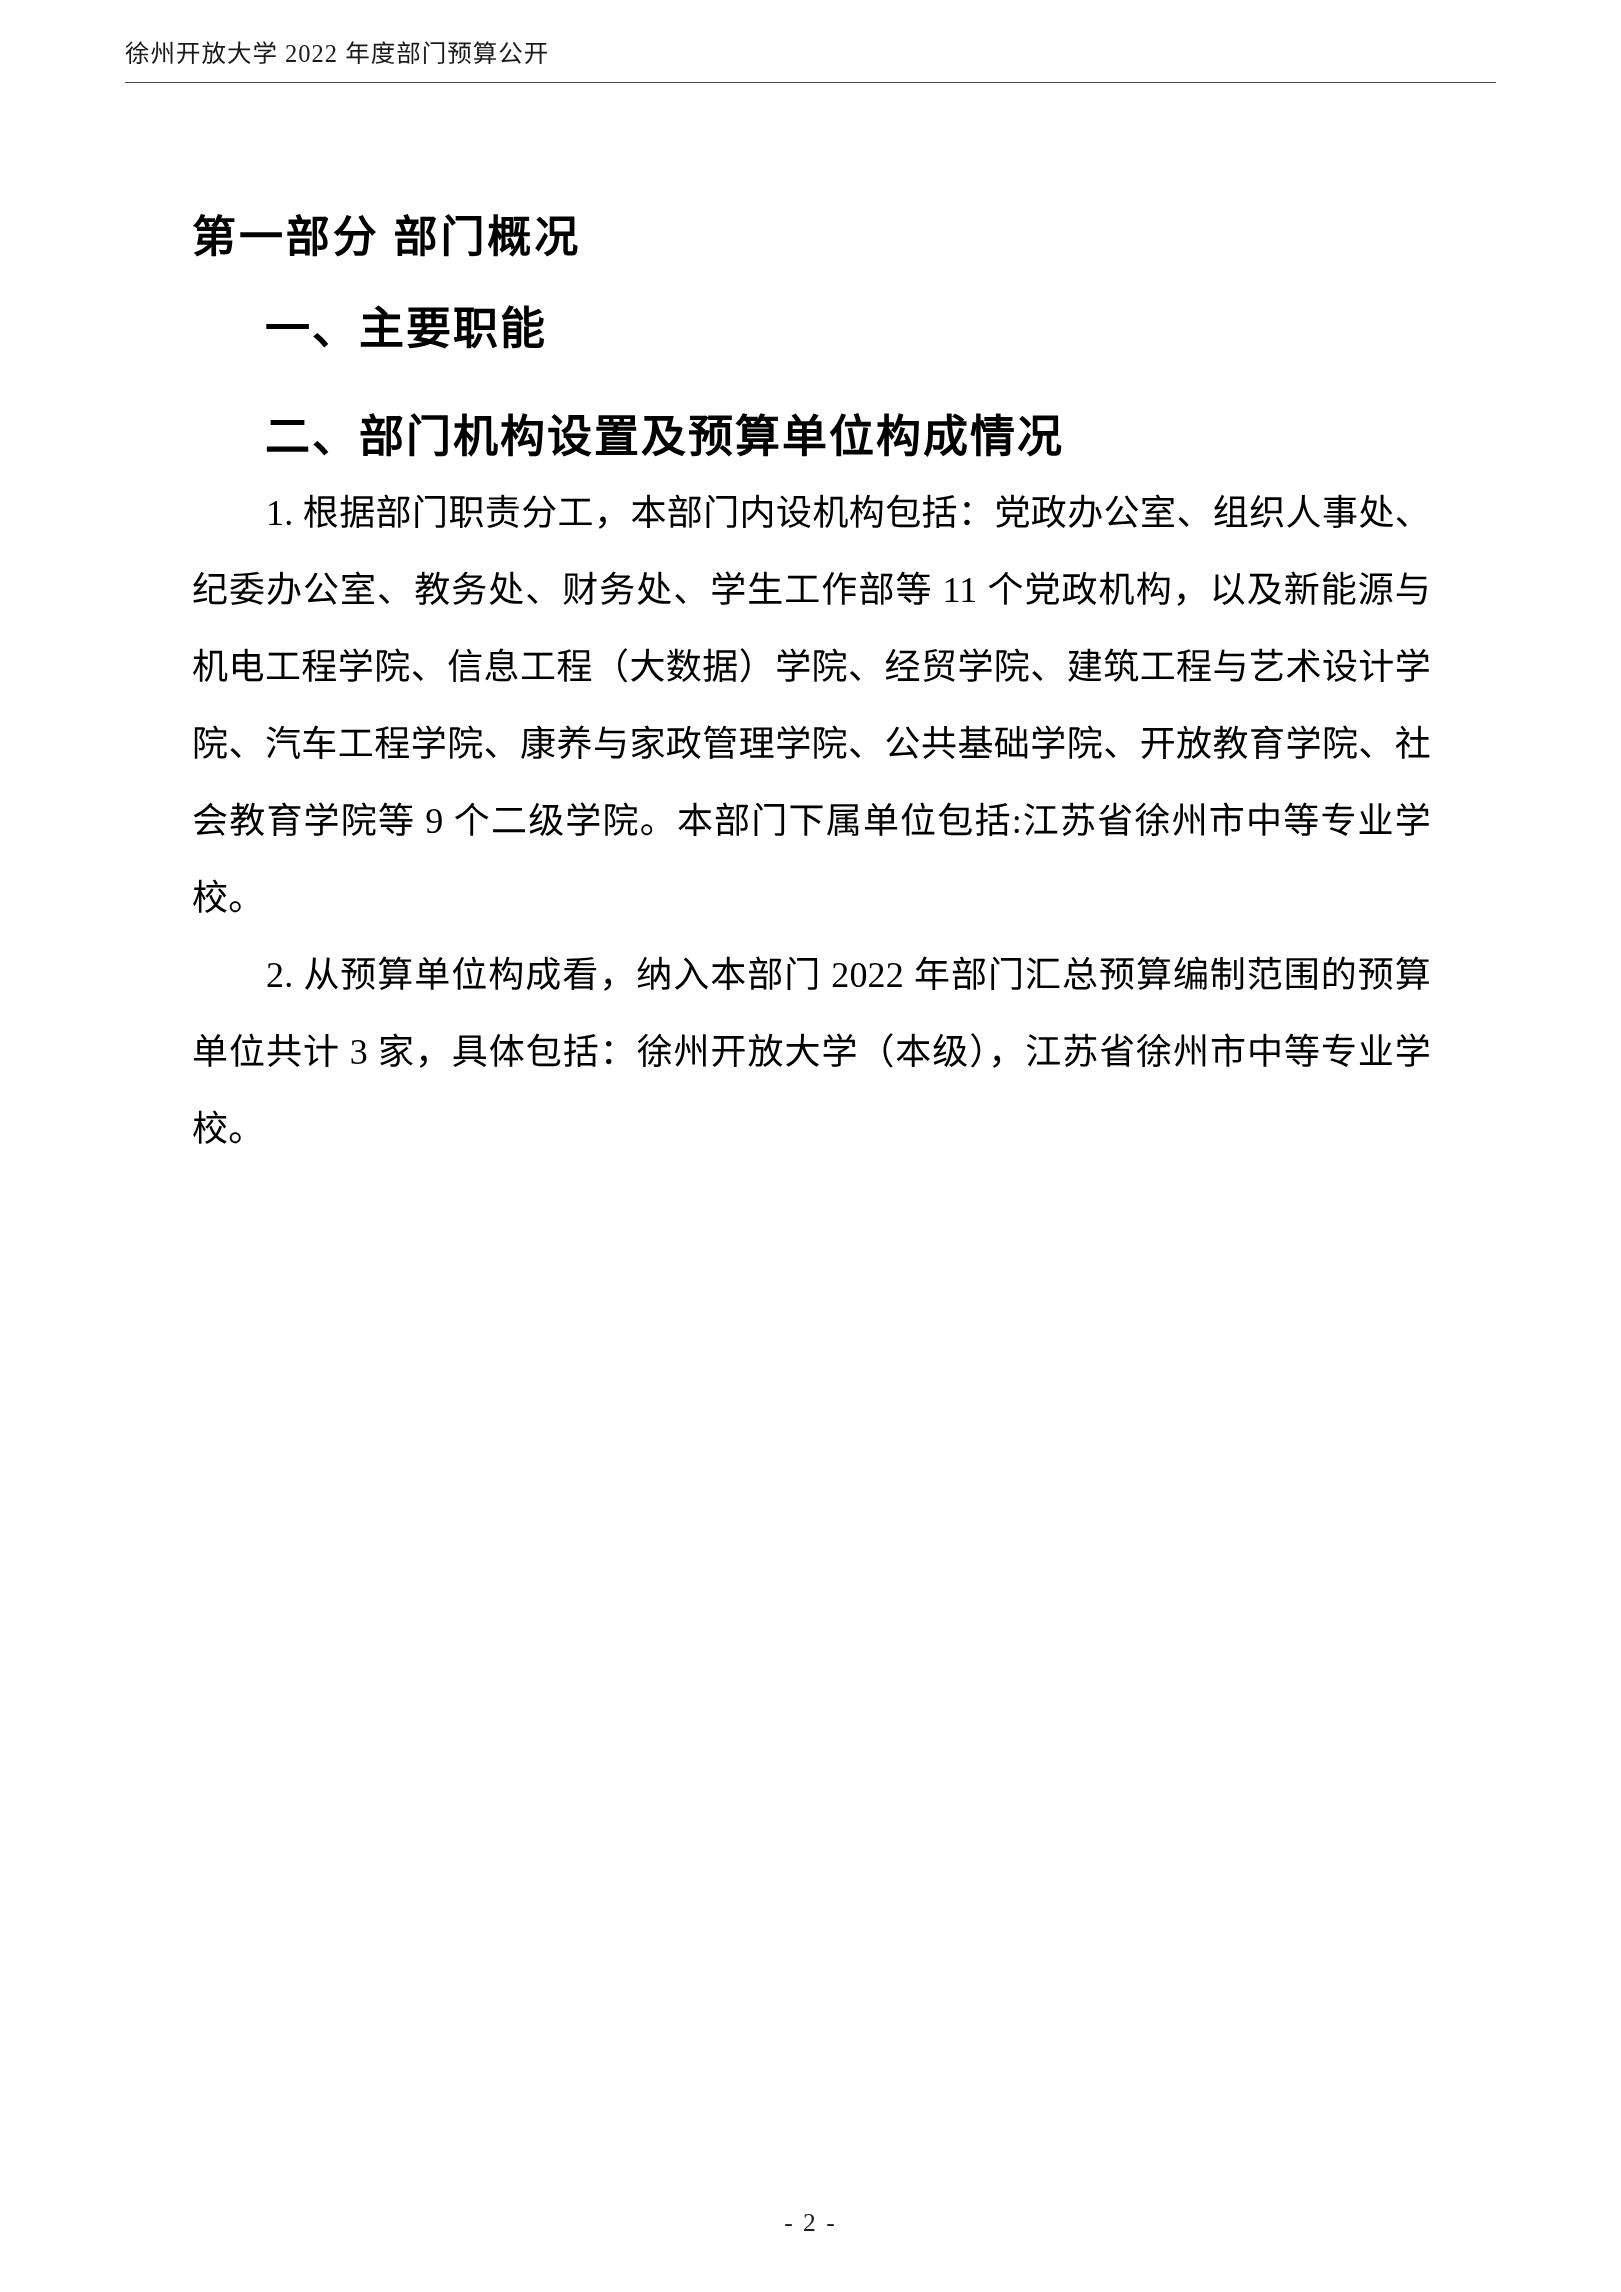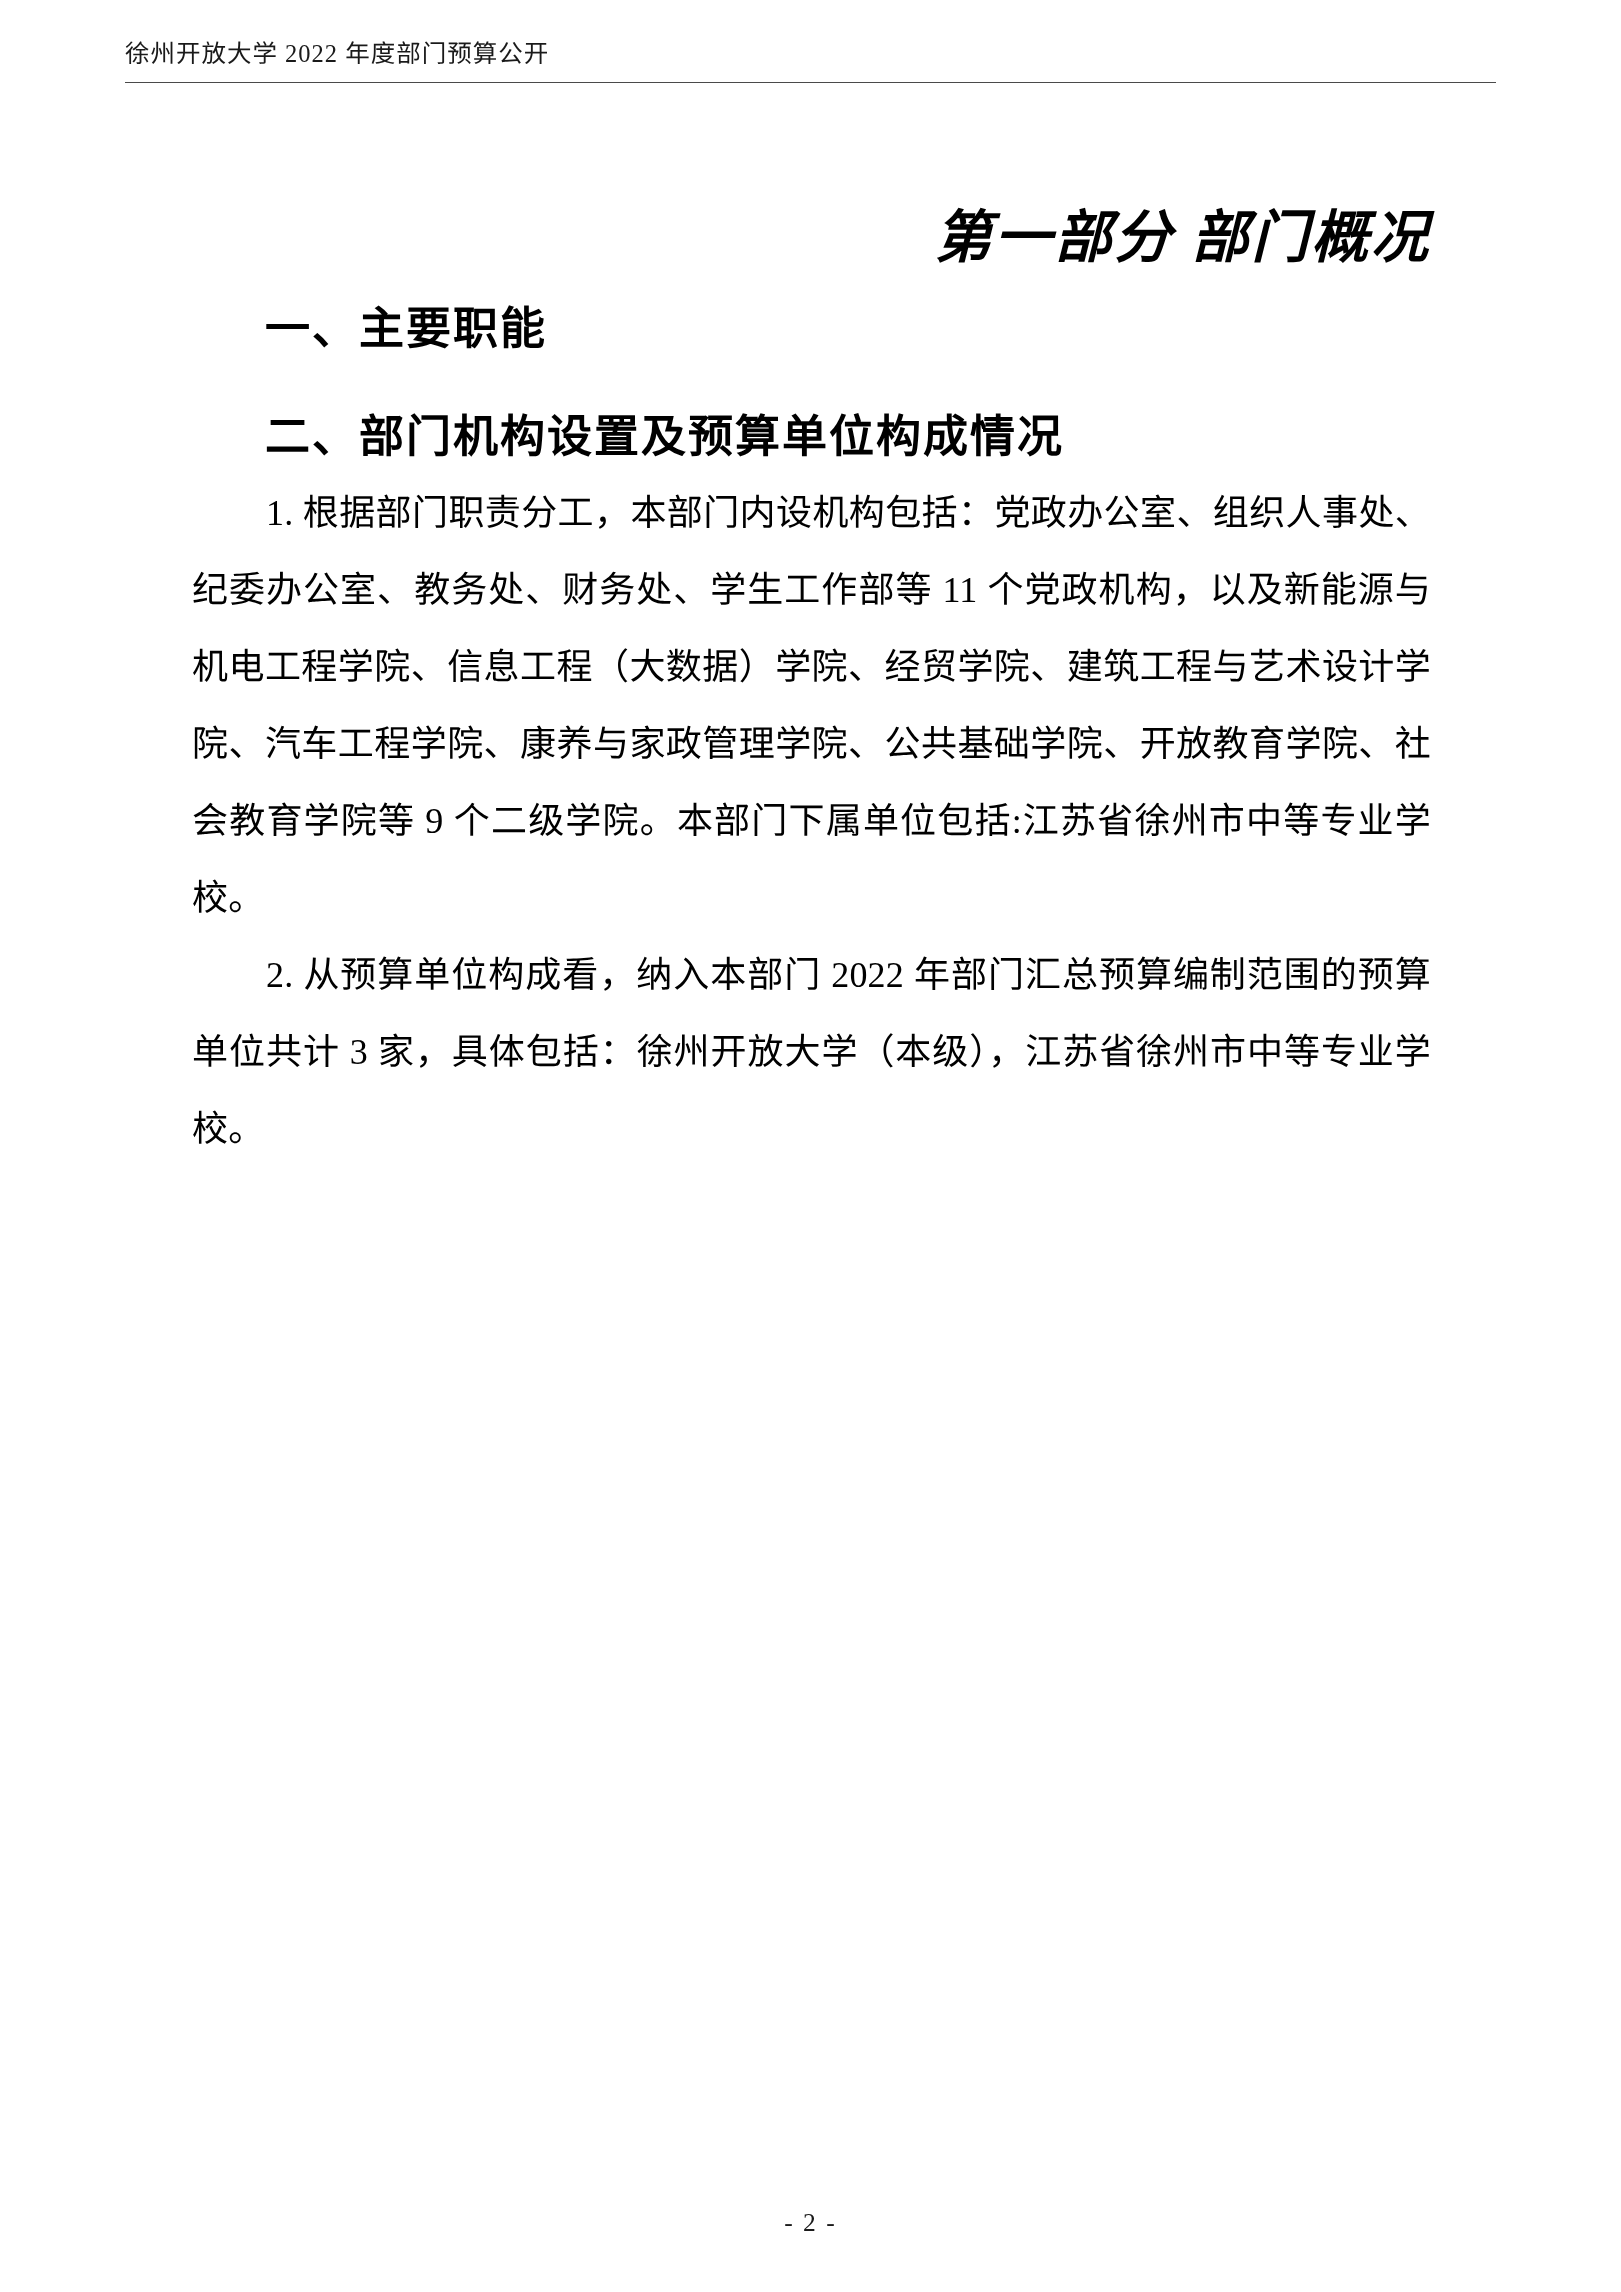--- a/index.html
+++ b/index.html
@@ -49,28 +49,27 @@
   
   .content {
     position: absolute;
     top: 147px;
     left: 192px;
     width: 1239px;
   }
 
   
   .part-title {
-    text-align: right;
-    font-size: 57px;
+    text-align: left;
+    font-size: 44px;
     font-weight: bold;
     line-height: 63px;
     letter-spacing: 2.9px;
     margin: 59px 0 33px 0;
     color: #000000;
-    font-style: italic;
   }
 
   
   .section-heading {
     font-size: 45px;
     font-weight: bold;
     line-height: 55px;
     letter-spacing: 2px;
     text-indent: 73px;
     margin: 25.5px 0 9.8px 0;

